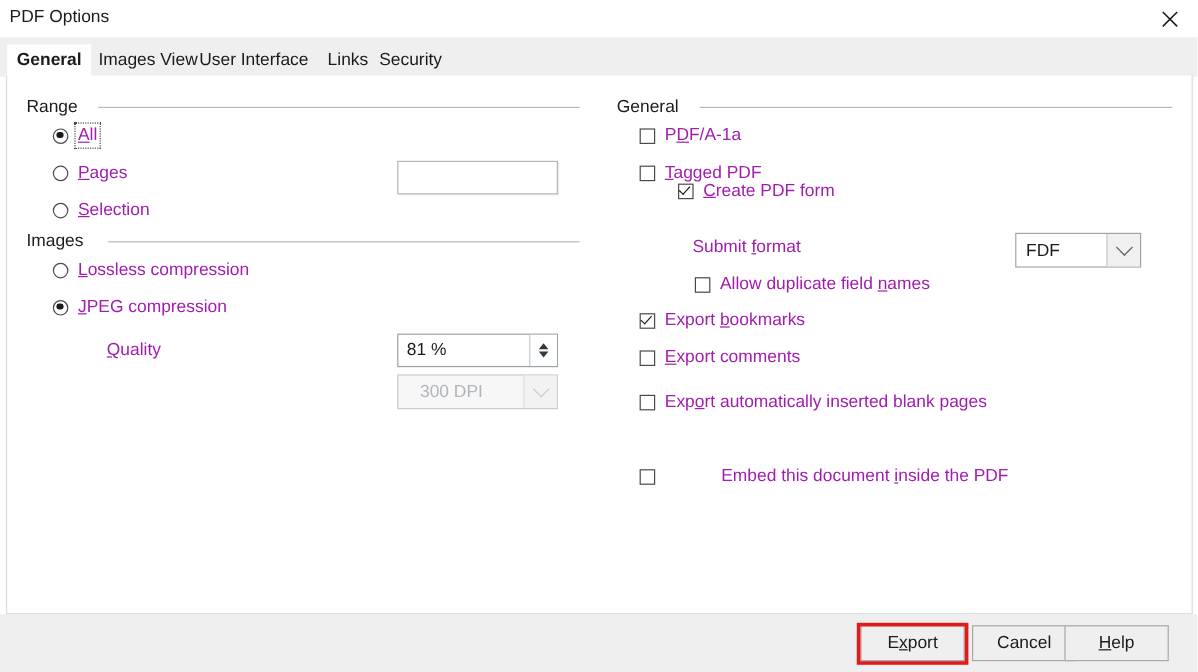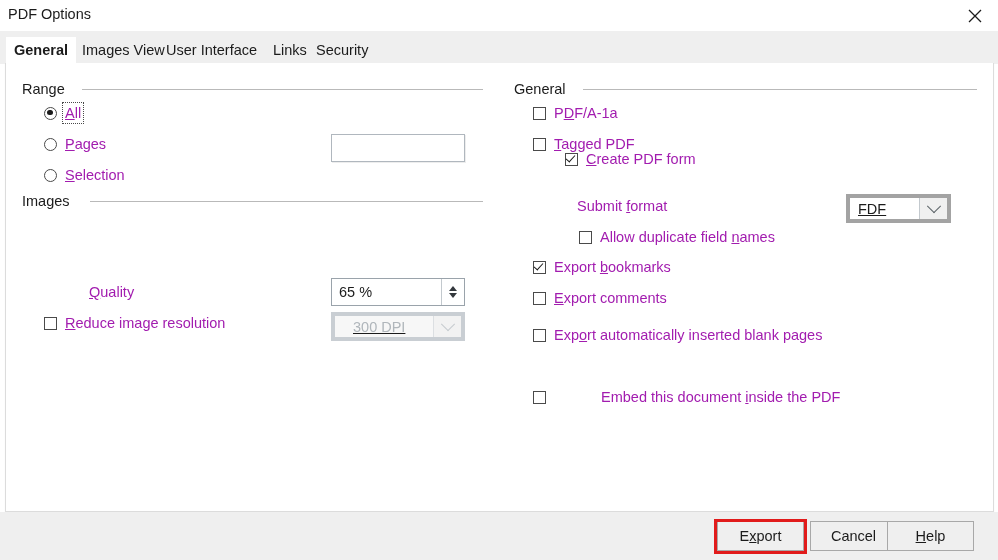--- a/index.html
+++ b/index.html
@@ -127,22 +127,22 @@
     align-items: center; justify-content: center; gap: 2px;
   }
   .tri-up { width: 0; height: 0; border-left: 4px solid transparent;
             border-right: 4px solid transparent; border-bottom: 5px solid #33383d; }
   .tri-dn { width: 0; height: 0; border-left: 4px solid transparent;
             border-right: 4px solid transparent; border-top: 5px solid #33383d; }
 
   
   .combo {
     position: absolute; background: #ffffff;
-    border: 4px solid #a3a3a3; box-sizing: border-box;
-    display: flex; align-items: center; text-decoration: underline;
+    border: 1px solid #a3a3a3; box-sizing: border-box;
+    display: flex; align-items: center;
   }
   .combo .val { padding-left: 8px; font-size: 14.5px; color: #1b1b1b; flex: 1; }
   .combo .arrow {
     width: 27px; height: 100%; background: #f0f0f0;
     border-left: 1px solid #c3c9ce;
     display: flex; align-items: center; justify-content: center;
   }
   .chev {
     width: 9px; height: 9px; border: solid #5d6468;
     border-width: 0 1.7px 1.7px 0; transform: rotate(45deg) translate(-2px,-2px);
@@ -209,36 +209,40 @@
   <div class="row" style="left:38px; top:104px;">
     <span class="radio"></span>
     <span class="lbl"><span class="u">S</span>election</span>
   </div>
 
   <input class="tfield shadow" style="left: 325px; top: 71px; width: 134px; height: 28px; padding: 0px 6px; font-family: &quot;Liberation Sans&quot;, sans-serif; font-size: 14.5px; outline: none;" placeholder="">
 
   <div class="group-title" style="left:16px; top:130px;">Images</div>
   <div class="group-rule" style="left:84px; top:138px; width:393px;"></div>
 
+  <div class="row" style="left:38px; top:154px;">
+    <span class="radio"></span>
+    <span class="lbl"><span class="u">L</span>ossless compression</span>
+  </div>
+  <div class="row" style="left:38px; top:185px;">
+    <span class="radio on"></span>
+    <span class="lbl"><span class="u">J</span>PEG compression</span>
+  </div>
 
   <div class="row" style="left:83px; top:221px;">
     <span class="lbl"><span class="u">Q</span>uality</span>
   </div>
   <div class="spin" style="left:325px; top:215px; width:134px; height:28px;">
-    <span class="val">65 %</span>
+    <span class="val">81 %</span>
     <span class="arrows">
       <span class="tri-up"></span>
       <span class="tri-dn"></span>
     </span>
   </div>
 
-  <div class="row" style="left:38px; top:252px;">
-    <span class="cbox"></span>
-    <span class="lbl"><span class="u">R</span>educe image resolution</span>
-  </div>
   <div class="combo disabled" style="left:325px; top:249px; width:134px; height:29px;padding-left:10px;">
     <span class="val">300 DPI</span>
     <span class="arrow">
       <span class="chev"></span>
     </span>
   </div>
 
   <div class="group-title" style="left:508px; top:18px;">General</div>
   <div class="group-rule" style="left:577px; top:26px; width:394px;"></div>
 

